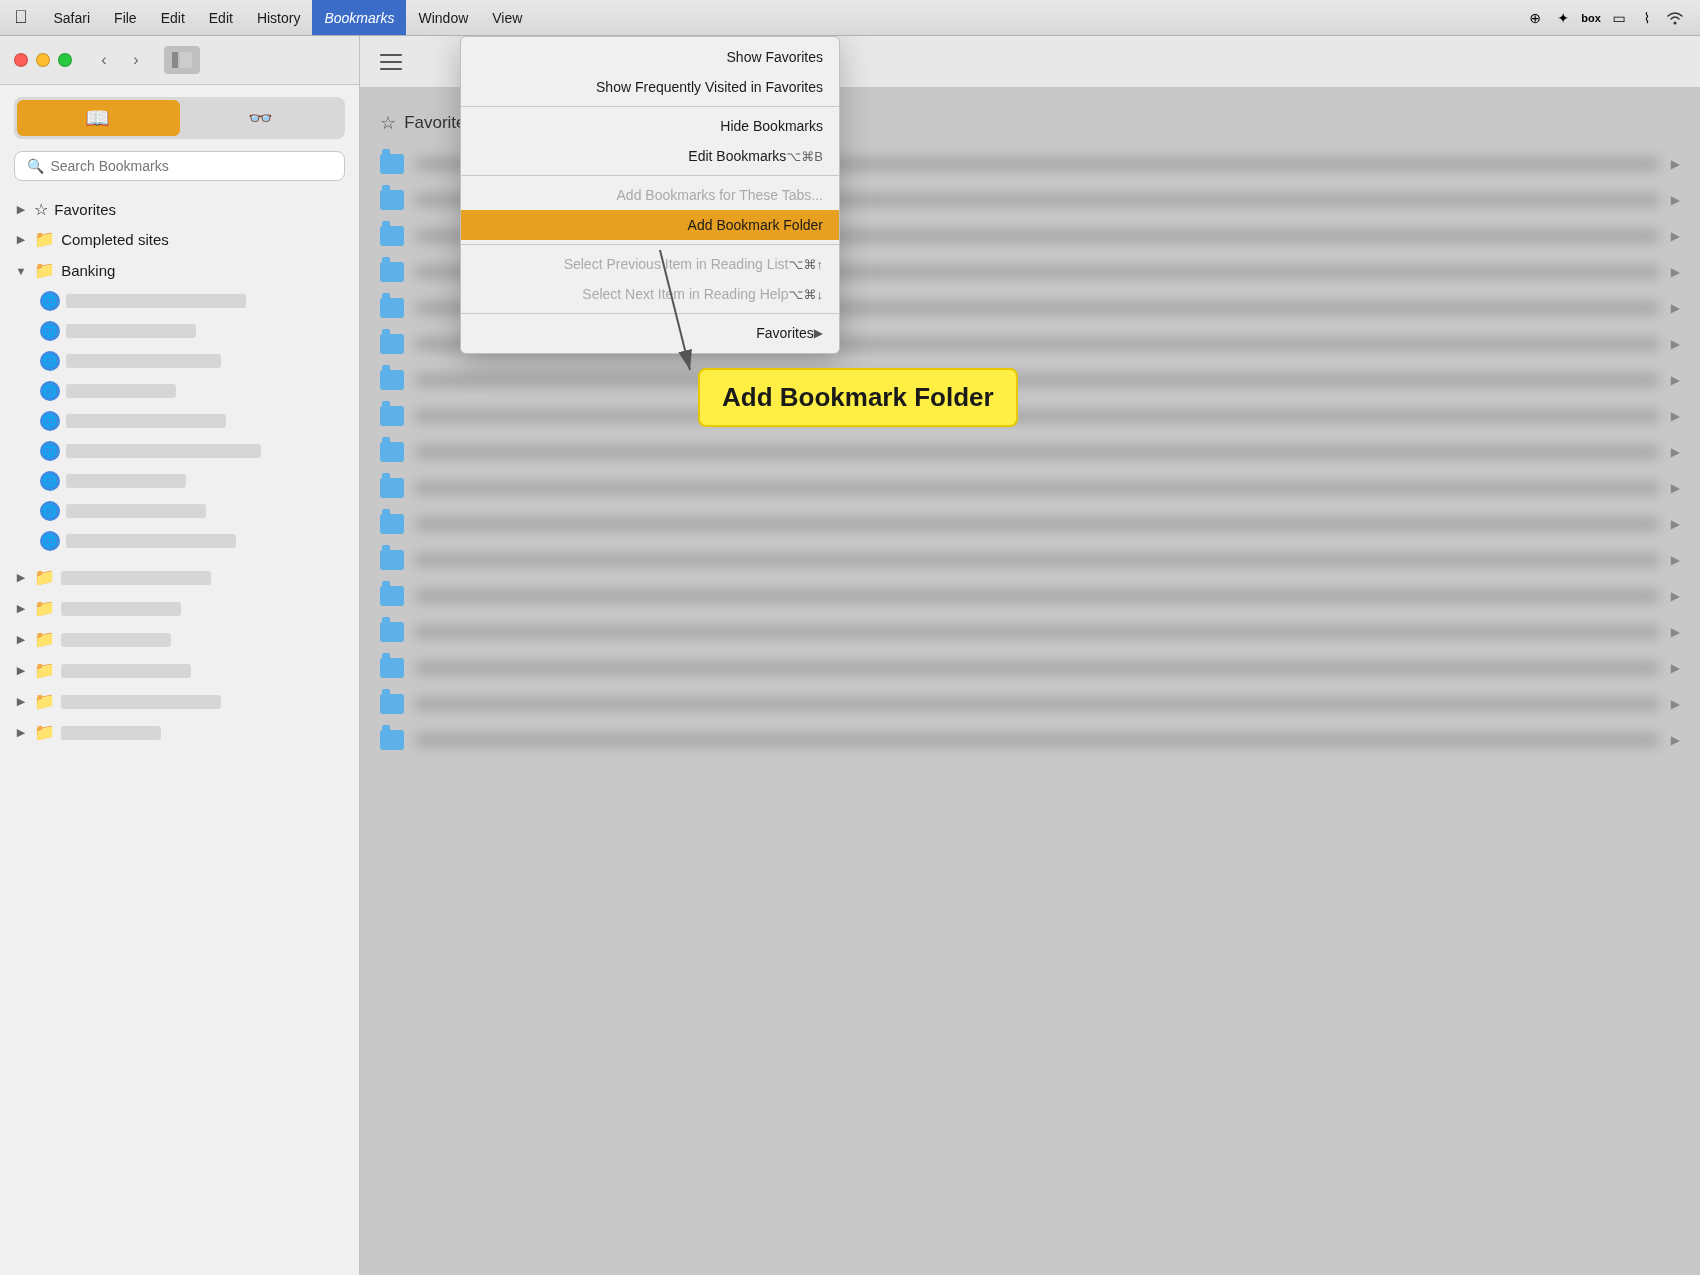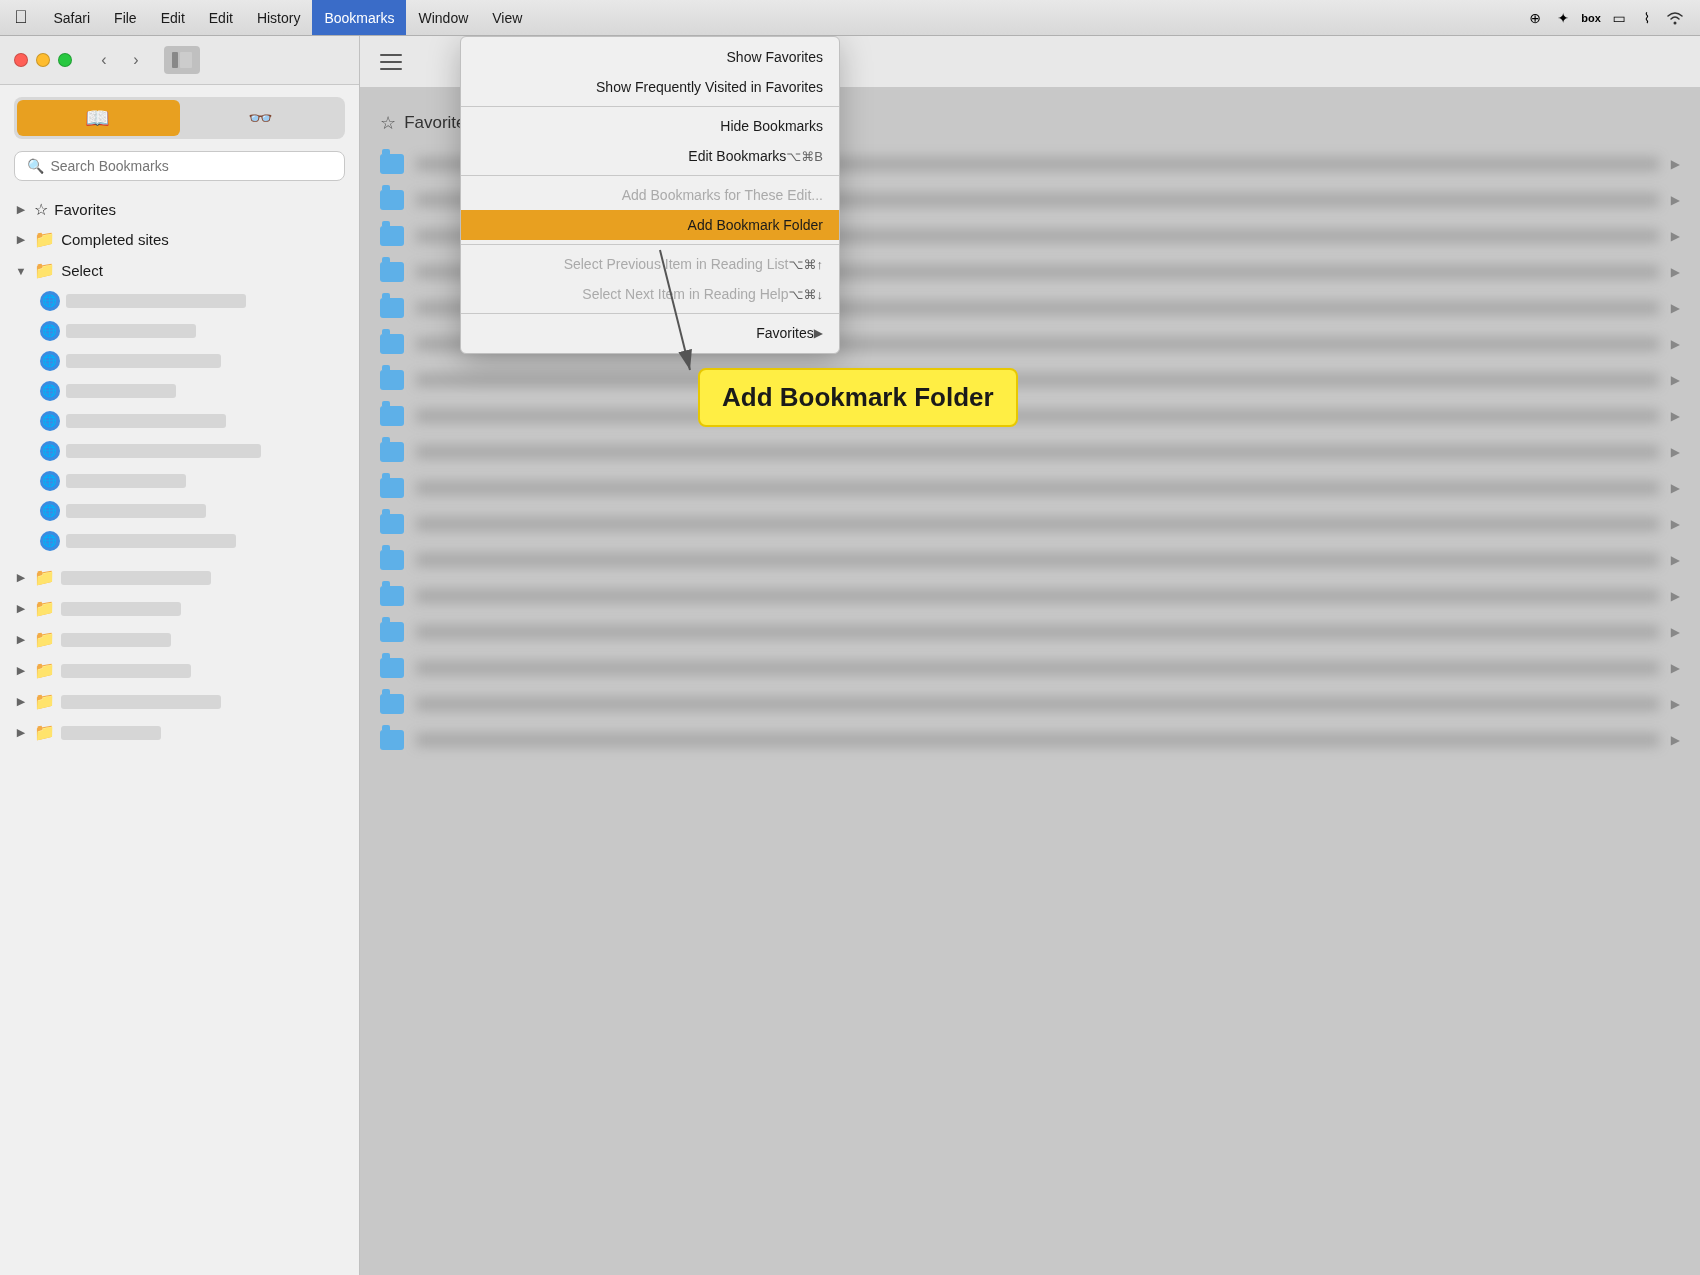--- a/index.html
+++ b/index.html
@@ -34,20 +34,21 @@
       font-weight: 500;
       color: #1a1a1a;
       height: 100%;
       display: flex;
       align-items: center;
       cursor: default;
     }
     .menubar-item.bookmarks-active {
       background: #3a6cc8;
       color: white;
+      font-style: italic;
     }
     .menubar-right {
       margin-left: auto;
       display: flex;
       align-items: center;
       padding-right: 16px;
       gap: 10px;
     }
     .menubar-icon {
       width: 18px;
@@ -451,21 +452,21 @@
 
       <div class="tree-item">
         <div class="tree-arrow">▶</div>
         <div class="folder-icon">📁</div>
         <span class="tree-label">Completed sites</span>
       </div>
 
       <div class="tree-item">
         <div class="tree-arrow">▼</div>
         <div class="folder-icon">📁</div>
-        <span class="tree-label">Select</span>
+        <span class="tree-label">Banking</span>
       </div>
 
       <div class="tree-item tree-sub-item">
         <div class="website-icon">🌐</div>
         <span class="blurred-text" style="width:180px;"></span>
       </div>
       <div class="tree-item tree-sub-item">
         <div class="website-icon">🌐</div>
         <span class="blurred-text" style="width:130px;"></span>
       </div>
@@ -650,21 +651,21 @@
     <div class="menu-item">
       <span>Hide Bookmarks</span>
     </div>
     <div class="menu-item">
       <span>Edit Bookmarks</span>
       <span class="shortcut">⌥⌘B</span>
     </div>
     <div class="menu-separator"></div>
 
     <div class="menu-item disabled">
-      <span>Add Bookmarks for These Edit...</span>
+      <span>Add Bookmarks for These Tabs...</span>
     </div>
     <div class="menu-item highlighted">
       <span>Add Bookmark Folder</span>
     </div>
     <div class="menu-separator"></div>
 
     <div class="menu-item disabled">
       <span>Select Previous Item in Reading List</span>
       <span class="shortcut">⌥⌘↑</span>
     </div>

